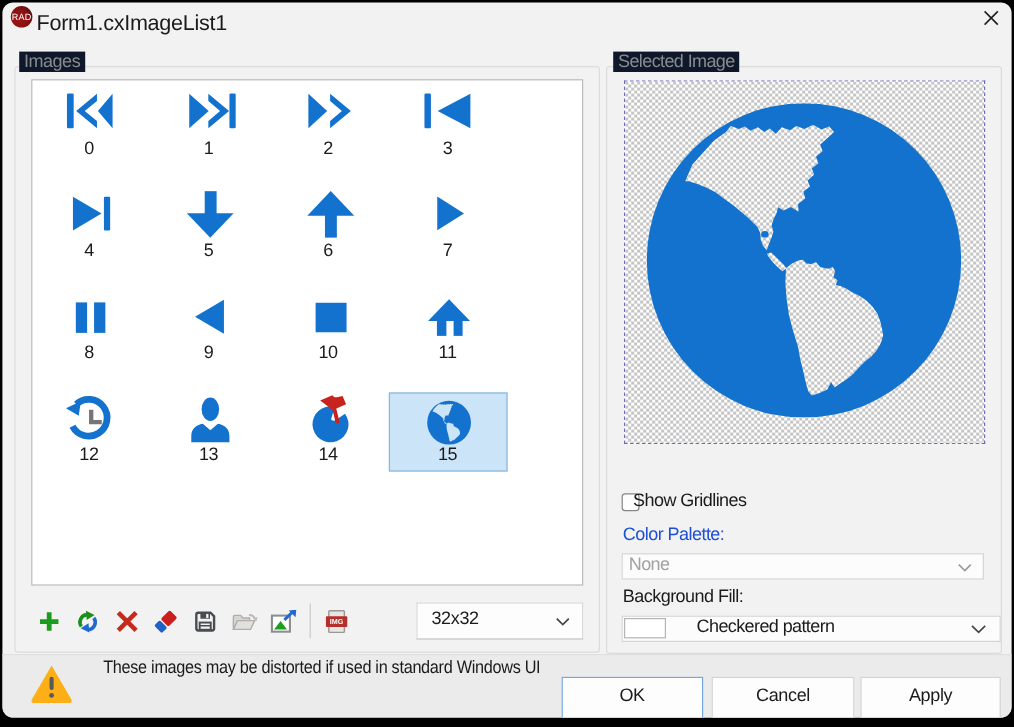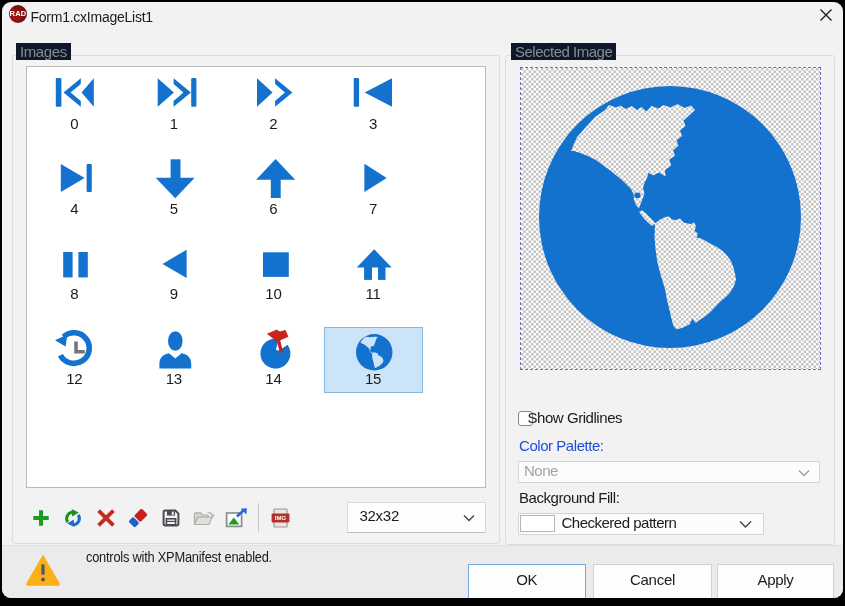--- a/index.html
+++ b/index.html
@@ -1,20 +1,20 @@
 <!DOCTYPE html>
 <html><head><meta charset="utf-8"><style>
 * {margin:0;padding:0;box-sizing:border-box}
 html,body {width:845px;height:606px;background:#000;font-family:"Liberation Sans",sans-serif;position:relative;overflow:hidden;letter-spacing:-0.28px}
 .win {position:absolute;left:1.5px;top:1.5px;width:841.5px;height:596.5px;border-radius:9px;background:#f2f2f2;overflow:hidden}
 .titlebar {position:absolute;left:0;top:0;width:100%;height:33px}
 .radicon {position:absolute;left:7.5px;top:3.5px;width:18px;height:18px;border-radius:50%;
  background:radial-gradient(circle at 35% 60%, #a11212 0%, #8c1212 45%, #5e0d10 80%, #4a0a0c 100%)}
-.radicon span {position:absolute;left:50%;top:50%;transform:translate(-50%,-52%);color:#fff;font-size:7.5px;font-weight:bold;letter-spacing:0.2px}
-.title {position:absolute;left:29px;top:7px;font-size:14px;letter-spacing:-0.25px;color:#1b1b1b}
+.radicon span {position:absolute;left:50%;top:50%;transform:translate(-50%,-52%);color:#fff;font-size:7.5px;font-weight:normal;letter-spacing:0.2px}
+.title {position:absolute;left:29px;top:7px;font-size:18px;letter-spacing:-0.25px;color:#1b1b1b}
 .closex {position:absolute;left:817px;top:6.6px}
 .group {position:absolute;border:1px solid #dcdcdc;border-radius:3px}
 .legend {position:absolute;top:-13px;background:#0f172a;padding:0 4px;color:#888c90;font-size:15px;letter-spacing:-0.4px}
 .list {position:absolute;left:24.5px;top:64.5px;width:460px;height:422px;background:#fff;border:1px solid #b9b9b9}
 .cell {position:absolute;width:98px;height:66px;text-align:center}
 .selbox {position:absolute;left:-0.7px;top:-2.2px;width:99px;height:66px;border:1px solid #88b8dc;background:#cce4f7;z-index:0}
 .mi {position:absolute;left:28.2px;top:-1.5px;z-index:1}
 .lbl {position:absolute;left:-1px;width:98px;top:41.5px;font-size:15px;color:#1b1b1b;z-index:1;text-align:center}
 .combo32 {position:absolute;left:345.5px;top:500.5px;width:139px;height:31px;background:#fdfdfd;border:1px solid #d9d9d9;border-bottom-color:#c0c0c0;border-radius:0;font-size:15px;color:#1b1b1b;line-height:25px;padding-left:11.5px}
 .imgbox {position:absolute;left:518.5px;top:65.5px;width:300.5px;height:302.5px;border:1px dashed #6e6abe;background-color:#fff}
@@ -229,32 +229,32 @@
  </div>
  <div class="cb"></div>
  <div class="label15" style="left:526px;top:407.5px">Show Gridlines</div>
  <div class="label15 gray" style="left:517.5px;top:435.5px">Color Palette:</div>
  <div class="comboflat" style="top:459.5px;color:#a2a2a2">None
    <svg class="chev" style="right:9px;top:7px" width="12" height="8" viewBox="0 0 12 8">
         <path d="M1,1.5 L6,6.5 L11,1.5" stroke="#9a9a9a" stroke-width="1.3" fill="none"></path>
       </svg>
  </div>
  <div class="label15" style="left:517.5px;top:487.5px">Background Fill:</div>
- <div class="comboflat" style="top:511.5px;width:246px;color:#1b1b1b;padding-left:43px">Checkered pattern
+ <div class="comboflat" style="top:511.5px;width:316px;color:#1b1b1b;padding-left:62px">Checkered pattern
    <div style="position:absolute;left:1px;top:1px;width:35px;height:17px;background:#fff;border:1px solid #b5b5b5"></div>
    <svg class="chev" style="right:11px;top:6px" width="13" height="9" viewBox="0 0 13 9">
         <path d="M1,1.5 L6.5,7 L12,1.5" stroke="#454545" stroke-width="1.4" fill="none"></path>
       </svg>
  </div>
 
  <div class="footer">
   <svg class="abs" style="left:23px;top:6.5px" width="36" height="35" viewBox="0 0 36 35">
     <path d="M18,2.5 L34.5,31 a1.8,1.8 0 0 1 -1.6,2.8 h-29.8 a1.8,1.8 0 0 1 -1.6,-2.8 z" fill="#fcaf17"></path>
     <rect x="16.3" y="12" width="3.4" height="11" rx="1.7" fill="#58595b"></rect>
     <circle cx="18" cy="27.5" r="2" fill="#58595b"></circle>
   </svg>
   <div style="position:absolute;left:84.5px;top:3px;font-size:15px;color:#1b1b1b;line-height:16.5px;white-space:nowrap">
-   <div><span style="display:inline-block;transform:scaleX(0.858);transform-origin:0 50%">controls with XPManifest enabled.</span></div>
+   <div><span style="display:inline-block;transform:scaleX(0.903);transform-origin:0 50%">These images may be distorted if used in standard Windows UI</span></div>
   </div>
   <div class="btn" style="left:466px;width:118.5px;border-color:#74a7dd">OK</div>
   <div class="btn" style="left:591.5px;width:119px">Cancel</div>
   <div class="btn" style="left:715.5px;width:117px">Apply</div>
  </div>
 </div>
 </body></html>

